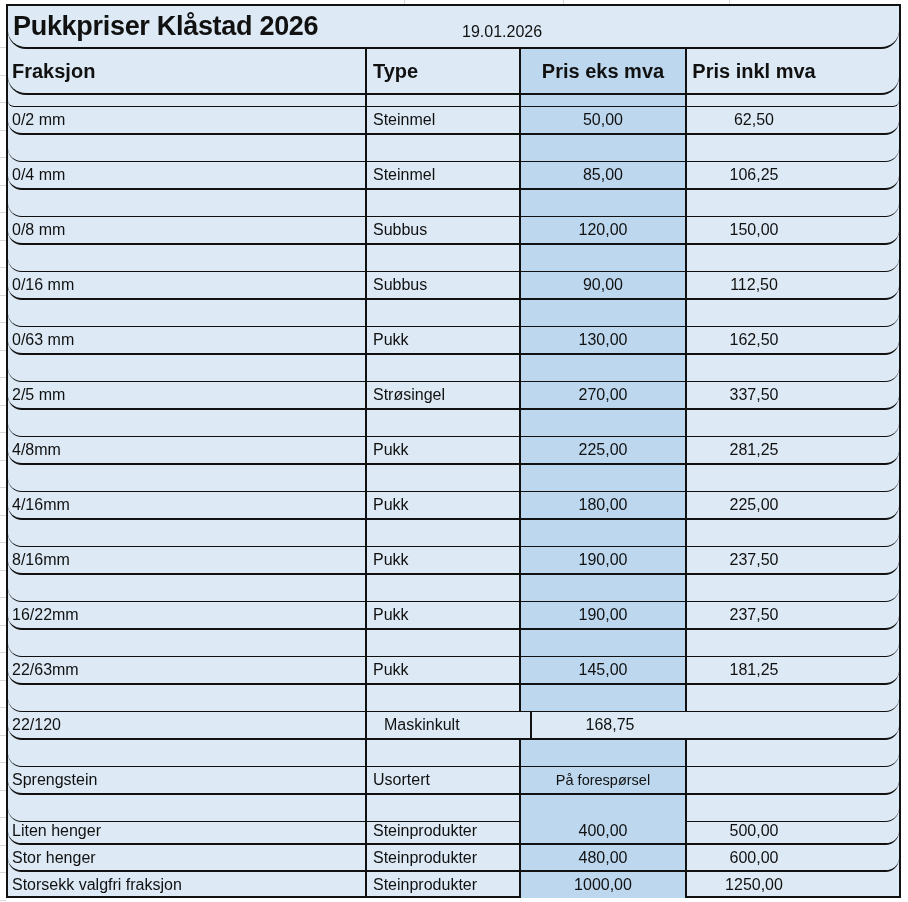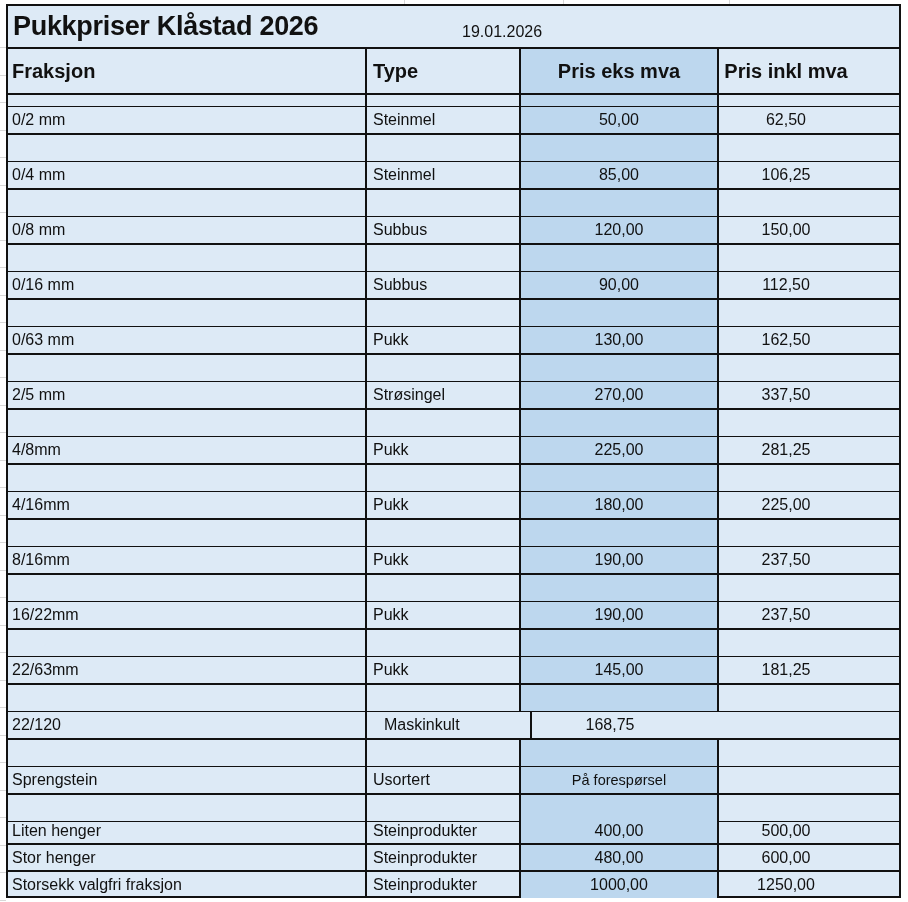--- a/index.html
+++ b/index.html
@@ -4,28 +4,28 @@
 <style>
   html, body { margin:0; padding:0; background:#ffffff; }
   body { width:908px; height:902px; position:relative; overflow:hidden;
          font-family:"Liberation Sans", "DejaVu Sans", sans-serif; color:#111; }
   .gridbg { position:absolute; inset:0; pointer-events:none; }
   .gridbg .vl { position:absolute; top:0; width:1px; height:6px; background:#d8d8d8; }
   .gridbg .hl { position:absolute; left:0; width:6px; height:1px; background:#d8d8d8; }
   .sheet { position:absolute; left:6px; top:4px; width:895px; height:894px;
            border:2px solid #111; box-sizing:border-box; background:#ddeaf6; }
   .row { position:absolute; left:0; width:891px; display:flex; box-sizing:border-box;
-         border-bottom:2px solid #111; }
+         border-bottom:2px solid #111;border-radius:18px; }
   .row.thin { border-bottom-width:1.5px; }
   .cell { box-sizing:border-box; height:100%; display:flex; align-items:center;
           border-right:2px solid #111; overflow:hidden; white-space:nowrap; }
   .cell:last-child { border-right:none; }
   .c1 { width:359px; padding-left:4px; }
   .c2 { width:154px; padding-left:6px; }
-  .c3 { width:198px; justify-content:center; background:#bdd7ee; }
+  .c3 { width:166px; justify-content:center; background:#bdd7ee; }
   .c4 { width:134px; justify-content:center; }
   .title-row { top:0; height:43px; border-bottom:2px solid #111; }
   .title { position:absolute; left:5px; top:5px; font-size:27px; font-weight:bold; letter-spacing:-0.3px; }
   .date { position:absolute; left:454px; top:17px; font-size:16px;text-align:center; }
   .hdr .cell { font-size:20px; font-weight:bold; }
   .data .cell { font-size:16px; }
   .c3.small { font-size:14.5px; }
 </style>
 </head>
 <body>

